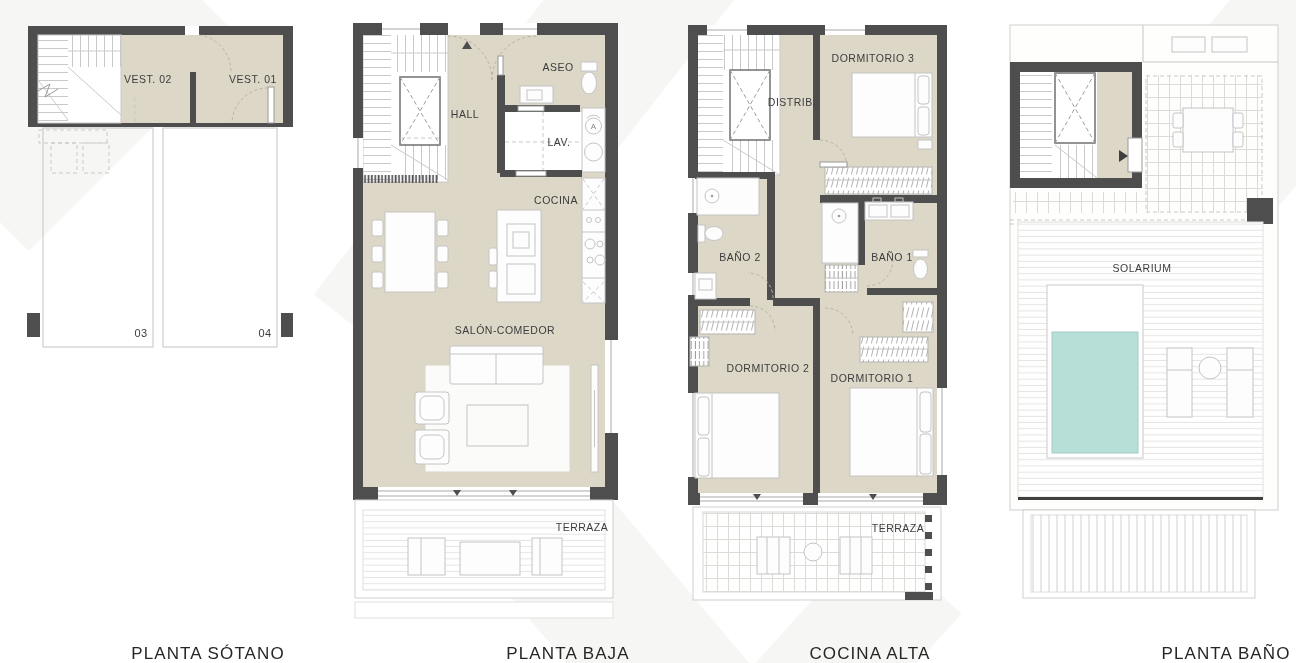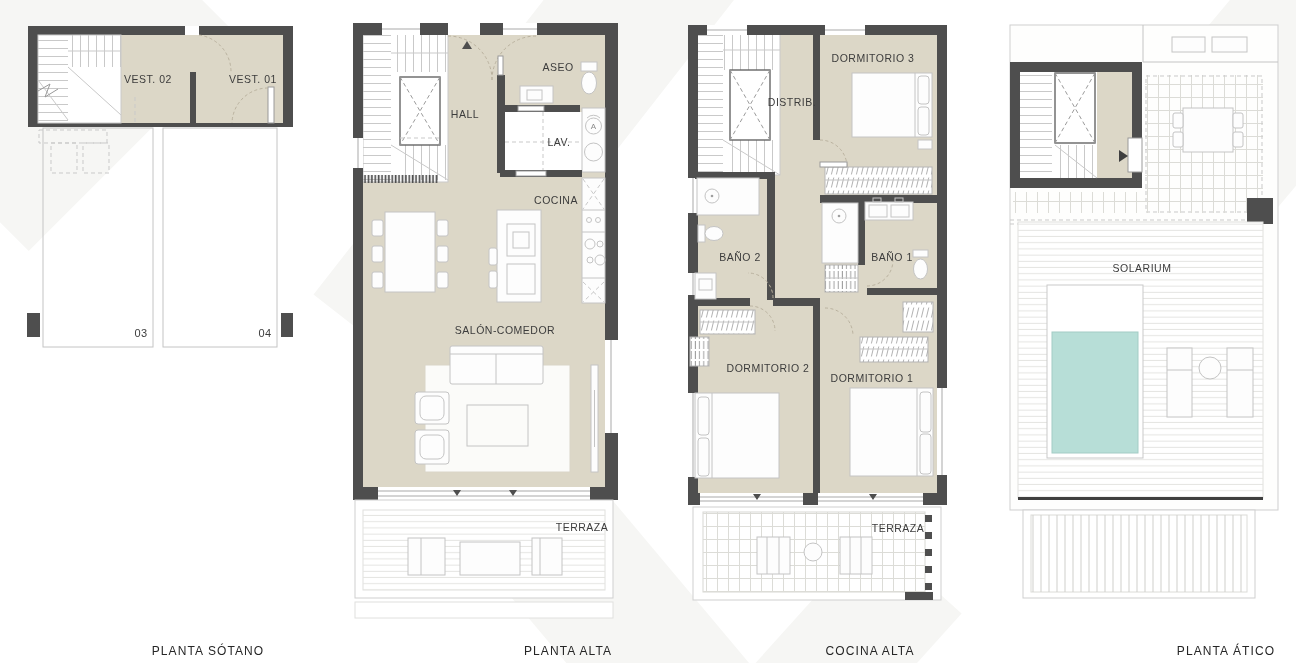--- a/index.html
+++ b/index.html
@@ -16,21 +16,21 @@
   .room{fill:#dcd7c7;}
   .furn{fill:#fdfdfd;stroke:#c4c4c4;stroke-width:1;}
   .thin{fill:none;stroke:#c4c4c4;stroke-width:1;}
   .arc{fill:none;stroke:#bab29f;stroke-width:1;stroke-dasharray:3 2.5;}
   .dashx{fill:none;stroke:#9a9a9a;stroke-width:1;stroke-dasharray:4 3;}
   .dashl{fill:none;stroke:#c9c9c9;stroke-width:1;stroke-dasharray:4 3;}
   .win{stroke:#a9a9a9;stroke-width:1;}
   .tri{fill:#4e4e4e;}
   .skl{fill:#ffffff;stroke:#666;stroke-width:1.4;}
   .plan-title{position:absolute;top:644px;transform:translateX(-50%);
-    font-size:12px;letter-spacing:1.1px;color:#262626;white-space:nowrap;z-index:2;}
+    font-size:17px;letter-spacing:1.1px;color:#262626;white-space:nowrap;z-index:2;}
 </style>
 </head>
 <body>
 
 <div class="stage">
 
   <div class="wm" style="left:-70px;top:-90px;width:240px;height:300px;transform:rotate(45deg);"></div>
   <div class="wm" style="left:470px;top:-160px;width:150px;height:560px;transform:rotate(38deg);"></div>
   <div class="wm" style="left:560px;top:420px;width:140px;height:420px;transform:rotate(-40deg);"></div>
   <div class="wm" style="left:1130px;top:-60px;width:170px;height:420px;transform:rotate(40deg);"></div>
@@ -468,17 +468,17 @@
     </g>
 
     <g>
       <rect x="18" y="490" width="232" height="88" fill="#ffffff" stroke="#cfcfcf"></rect>
       <rect x="26" y="495" width="216" height="77" fill="#ffffff" stroke="#dcdcd8"></rect>
       <rect x="26" y="495" width="216" height="77" fill="url(#p-slats)"></rect>
     </g>
   </svg>
 
   <div class="plan-title" style="left:208px">PLANTA SÓTANO</div>
-  <div class="plan-title" style="left:568px">PLANTA ALTA</div>
+  <div class="plan-title" style="left:568px">PLANTA BAJA</div>
   <div class="plan-title" style="left:870px">COCINA ALTA</div>
-  <div class="plan-title" style="left:1226px">PLANTA ÁTICO</div>
+  <div class="plan-title" style="left:1226px">PLANTA BAÑO</div>
 
 </div>
 
 </body></html>

